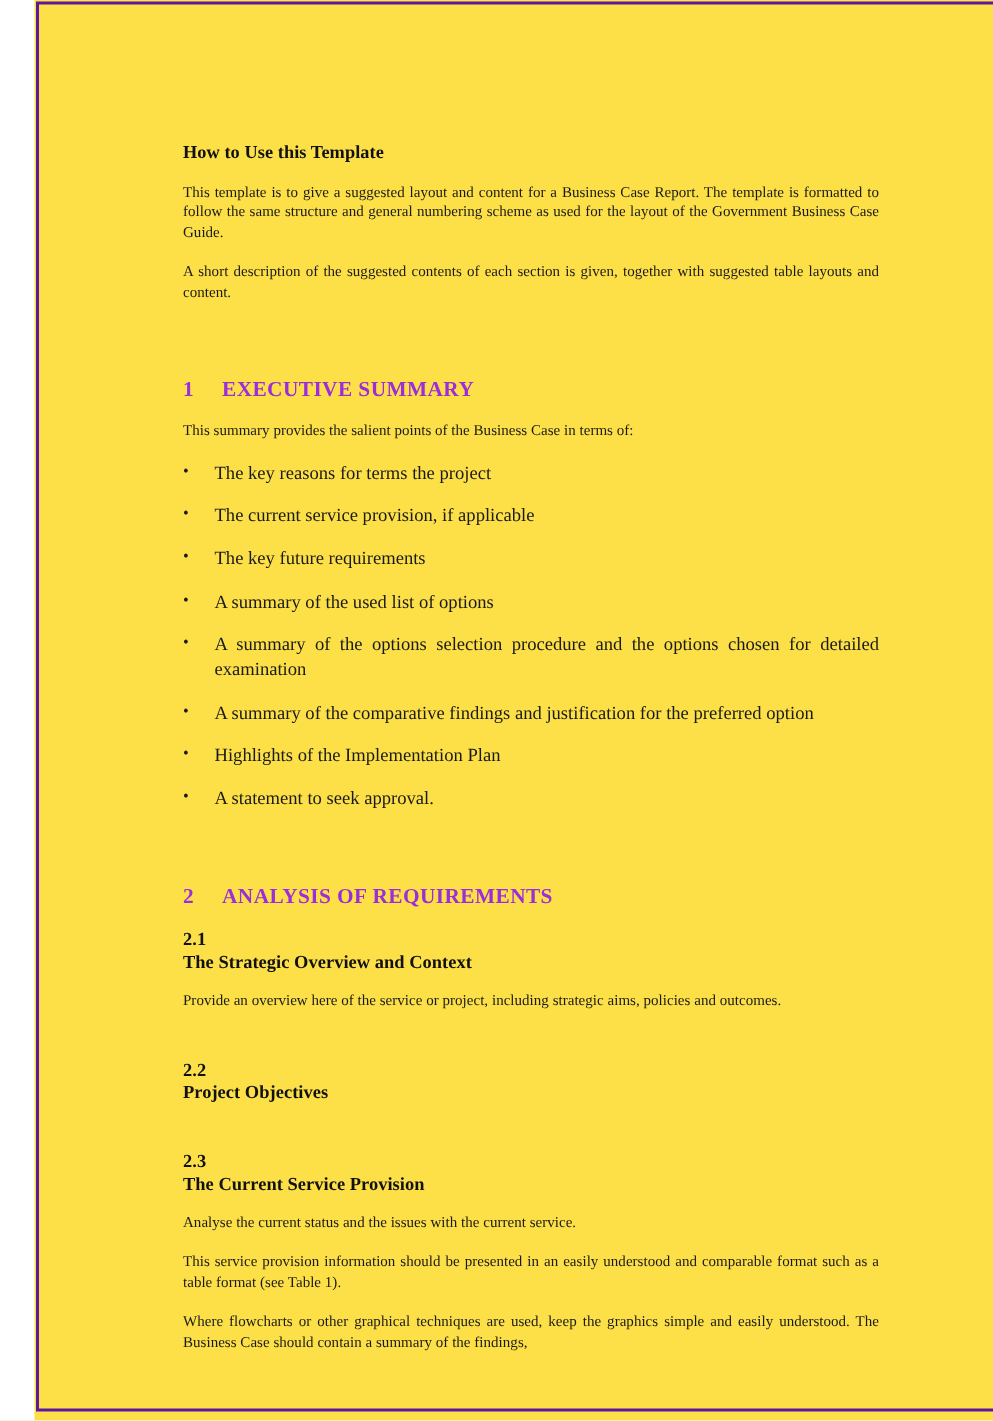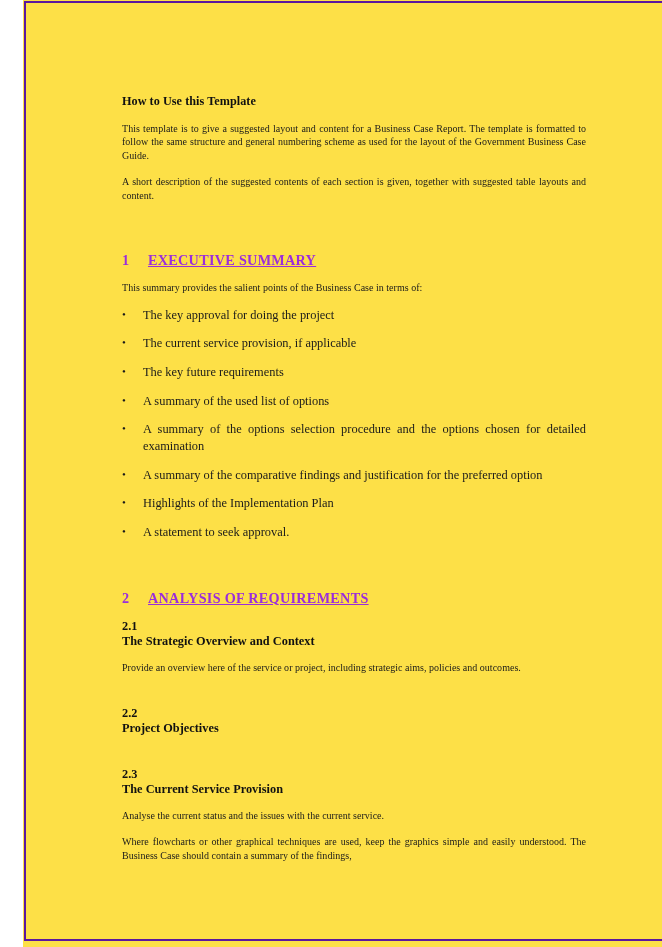--- a/index.html
+++ b/index.html
@@ -63,21 +63,20 @@
     letter-spacing: 0.3px;
     display: flex;
     margin: 0 0 12px 0;
   }
   .section-heading .num {
     width: 26px;
     flex: none;
   }
   .section-heading .ttl {
     flex: 1;
-    text-decoration: underline;
   }
   .gap-before-section { height: 37px; }
 
   .sub-heading {
     font-size: 12.3px;
     font-weight: bold;
     color: #111111;
     display: flex;
     margin: 0 0 12px 0;
     letter-spacing: 0.02px;
@@ -139,21 +138,21 @@
     <div class="section-heading">
       <span class="num">1</span>
       <span class="ttl">EXECUTIVE SUMMARY</span>
     </div>
 
     <p class="para tight">This summary provides the salient points of the Business Case in terms of:</p>
 
     <ul class="bullets">
       <li>
         <span class="bullet">•</span>
-        <span class="btext">The key approval for doing the project</span>
+        <span class="btext">The key reasons for terms the project</span>
       </li>
       <li>
         <span class="bullet">•</span>
         <span class="btext">The current service provision, if applicable</span>
       </li>
       <li>
         <span class="bullet">•</span>
         <span class="btext">The key future requirements</span>
       </li>
       <li>
@@ -196,16 +195,17 @@
       <span class="num">2.2</span>
       <span class="ttl">Project Objectives</span>
     </div>
 
     <div class="gap-before-sub"></div>
     <div class="sub-heading">
       <span class="num">2.3</span>
       <span class="ttl">The Current Service Provision</span>
     </div>
     <p class="para">Analyse the current status and the issues with the current service.</p>
+    <p class="para">This service provision information should be presented in an easily understood and comparable format such as a table format (see Table 1).</p>
     <p class="para">Where flowcharts or other graphical techniques are used, keep the graphics simple and easily understood. The Business Case should contain a summary of the findings,</p>
 
   </div>
 </div>
 
 </body></html>

